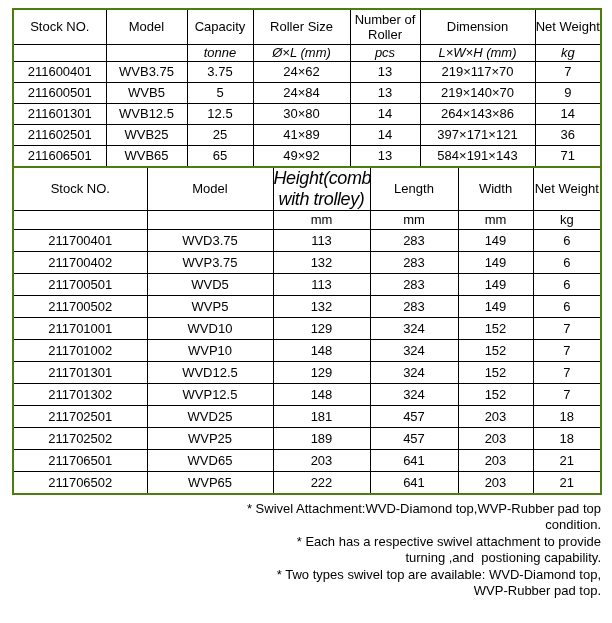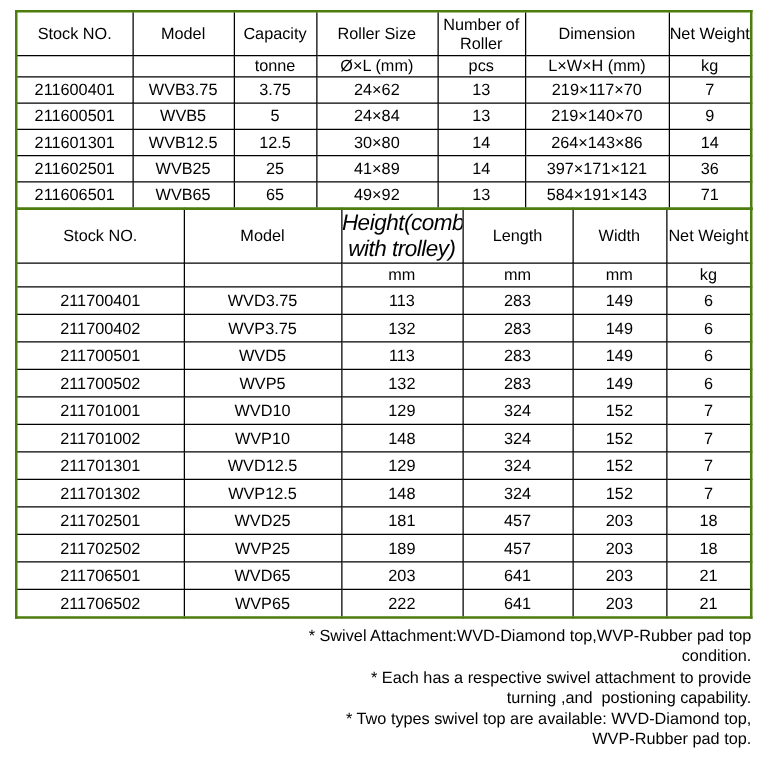--- a/index.html
+++ b/index.html
@@ -14,21 +14,21 @@
     border:2px solid #4d7c0f;
   }
   th,td{
     border:1px solid #000;
     font-weight:normal;
     text-align:center;vertical-align:middle;
     padding:0;font-size:13px;line-height:1.16;
     overflow:hidden;
   }
   .t1 thead tr.hdr th{height:34px;}
-  .t1 thead tr.units td{height:16px;}
+  .t1 thead tr.units td{height:16px;font-style:italic;}
   .t1 tbody td{height:20px;}
   .t2{margin-top:-2px;}
   .t2 thead tr.hdr th{height:30px;}
   .t2 thead tr.units td{height:18px;}
   .t2 tbody td{height:21px;}
   .tight{letter-spacing:-0.4px;font-size:18px;font-style:italic;}
   .notes{margin-top:6px;margin-left:-2px;font-size:13px;line-height:16.5px;}
   .note-line{white-space:pre;text-align:right;}
 </style>
 </head>

